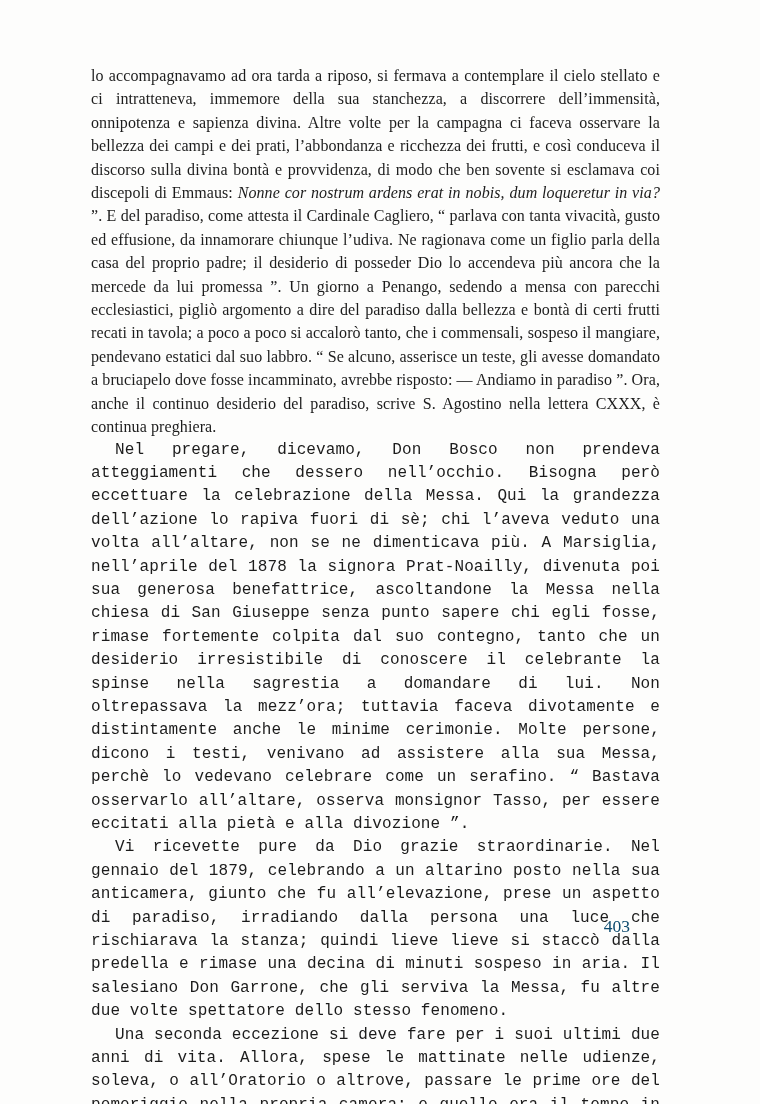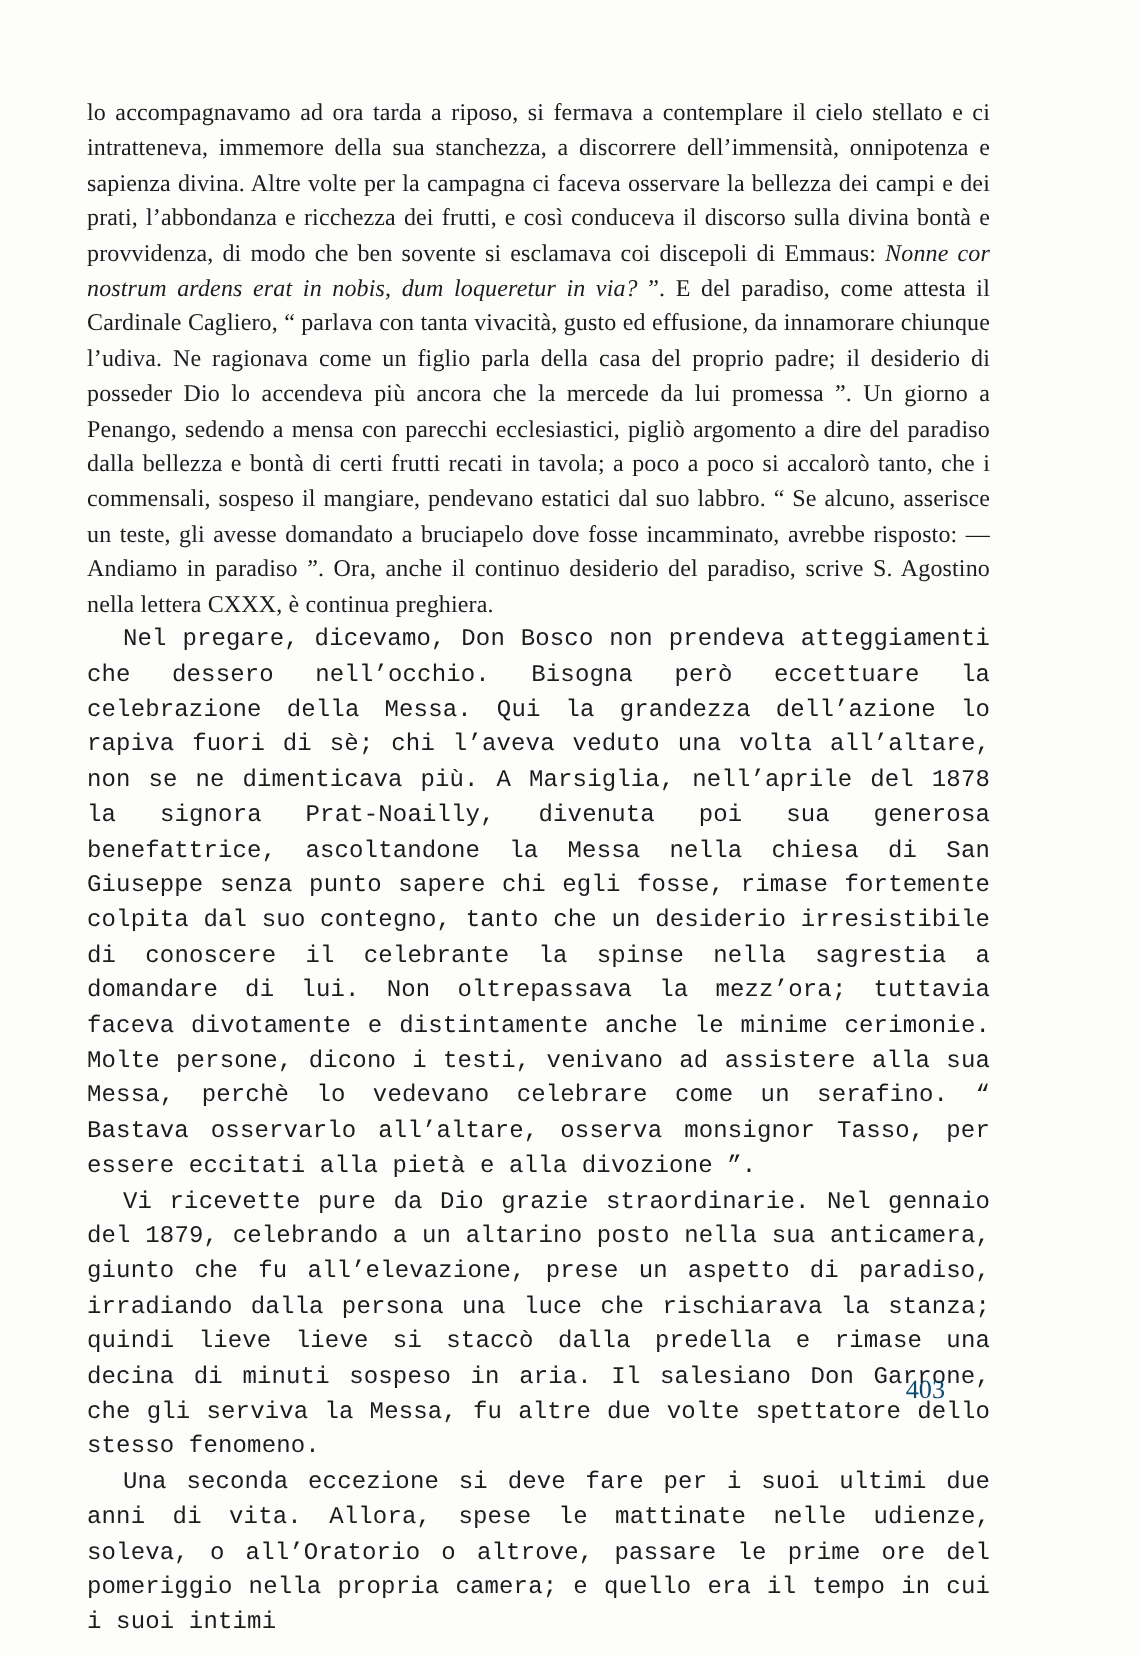--- a/index.html
+++ b/index.html
@@ -22,20 +22,21 @@
     top: 64px;
     width: 602px;
     color: #1c1c1c;
     font-size: 16px;
     line-height: 23.4px;
     text-align: justify;
     letter-spacing: 0.1px;
   }
   .body-text p {
     text-indent: 0;
+    margin-left: 33px;
   }
   .body-text p.indent {
     text-indent: 24px;
     font-family: Liberation Mono, monospace;
   }
   .body-text .it {
     font-style: italic;
   }
   .page-number {
     position: absolute;

